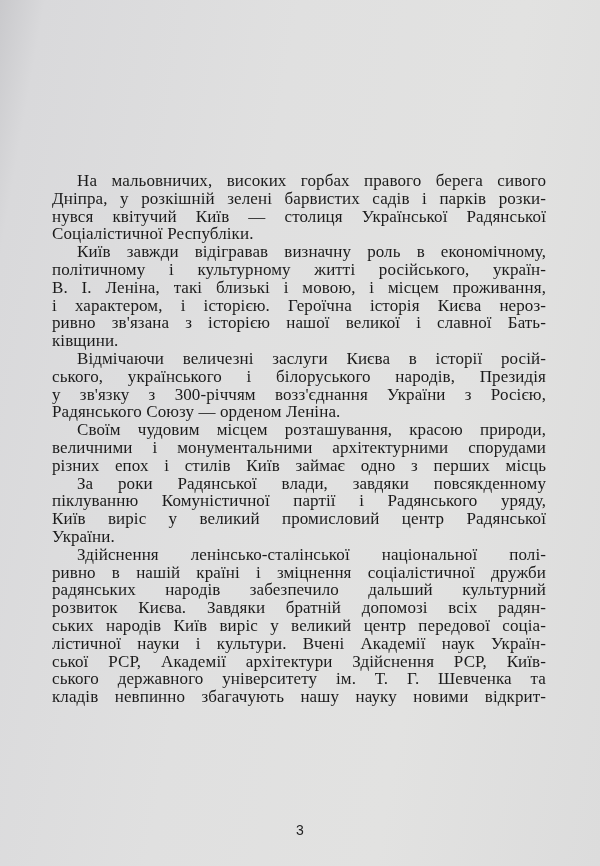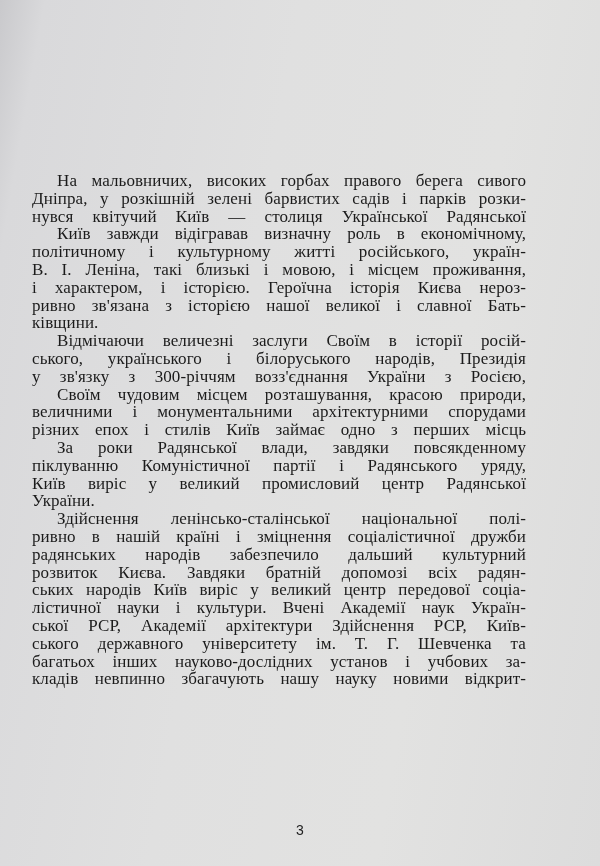--- a/index.html
+++ b/index.html
@@ -17,21 +17,21 @@
     }
     .page {
       position: absolute;
       left: 0;
       top: 0;
       width: 600px;
       height: 866px;
     }
     .text-block {
       position: absolute;
-      left: 32px;
+      left: 52px;
       top: 172px;
       width: 494px;
     }
     .line {
       display: block;
       height: 17.8px;
       line-height: 17.8px;
       font-size: 17px;
       white-space: nowrap;
       text-align: justify;
@@ -58,35 +58,37 @@
 </head>
 <body>
 
 <div class="page">
   <div class="text-block">
 
     <div>
       <span class="line indent">На мальовничих, високих горбах правого берега сивого</span>
       <span class="line">Дніпра, у розкішній зелені барвистих садів і парків розки-</span>
       <span class="line">нувся квітучий Київ — столиця Української Радянської</span>
+      <span class="line last">Соціалістичної Республіки.</span>
     </div>
 
     <div>
       <span class="line indent">Київ завжди відігравав визначну роль в економічному,</span>
       <span class="line">політичному і культурному житті російського, україн-</span>
       <span class="line">В. І. Леніна, такі близькі і мовою, і місцем проживання,</span>
       <span class="line">і характером, і історією. Героїчна історія Києва нероз-</span>
       <span class="line">ривно зв'язана з історією нашої великої і славної Бать-</span>
       <span class="line last">ківщини.</span>
     </div>
 
     <div>
-      <span class="line indent">Відмічаючи величезні заслуги Своїм в історії росій-</span>
+      <span class="line indent">Відмічаючи величезні заслуги Києва в історії росій-</span>
       <span class="line">ського, українського і білоруського народів, Президія</span>
       <span class="line">у зв'язку з 300-річчям возз'єднання України з Росією,</span>
+      <span class="line last">Радянського Союзу — орденом Леніна.</span>
     </div>
 
     <div>
       <span class="line indent">Своїм чудовим місцем розташування, красою природи,</span>
       <span class="line">величними і монументальними архітектурними спорудами</span>
       <span class="line">різних епох і стилів Київ займає одно з перших місць</span>
     </div>
 
     <div>
       <span class="line indent">За роки Радянської влади, завдяки повсякденному</span>
@@ -97,20 +99,19 @@
 
     <div>
       <span class="line indent">Здійснення ленінсько-сталінської національної полі-</span>
       <span class="line">ривно в нашій країні і зміцнення соціалістичної дружби</span>
       <span class="line">радянських народів забезпечило дальший культурний</span>
       <span class="line">розвиток Києва. Завдяки братній допомозі всіх радян-</span>
       <span class="line">ських народів Київ виріс у великий центр передової соціа-</span>
       <span class="line">лістичної науки і культури. Вчені Академії наук Україн-</span>
       <span class="line">ської РСР, Академії архітектури Здійснення РСР, Київ-</span>
       <span class="line">ського державного університету ім. Т. Г. Шевченка та</span>
-      <span class="line">багатьох інших науково-дослідних установ і учбових за-</span>
       <span class="line">кладів невпинно збагачують нашу науку новими відкрит-</span>
     </div>
 
   </div>
 
   <div class="page-number">3</div>
 </div>
 
 </body></html>

